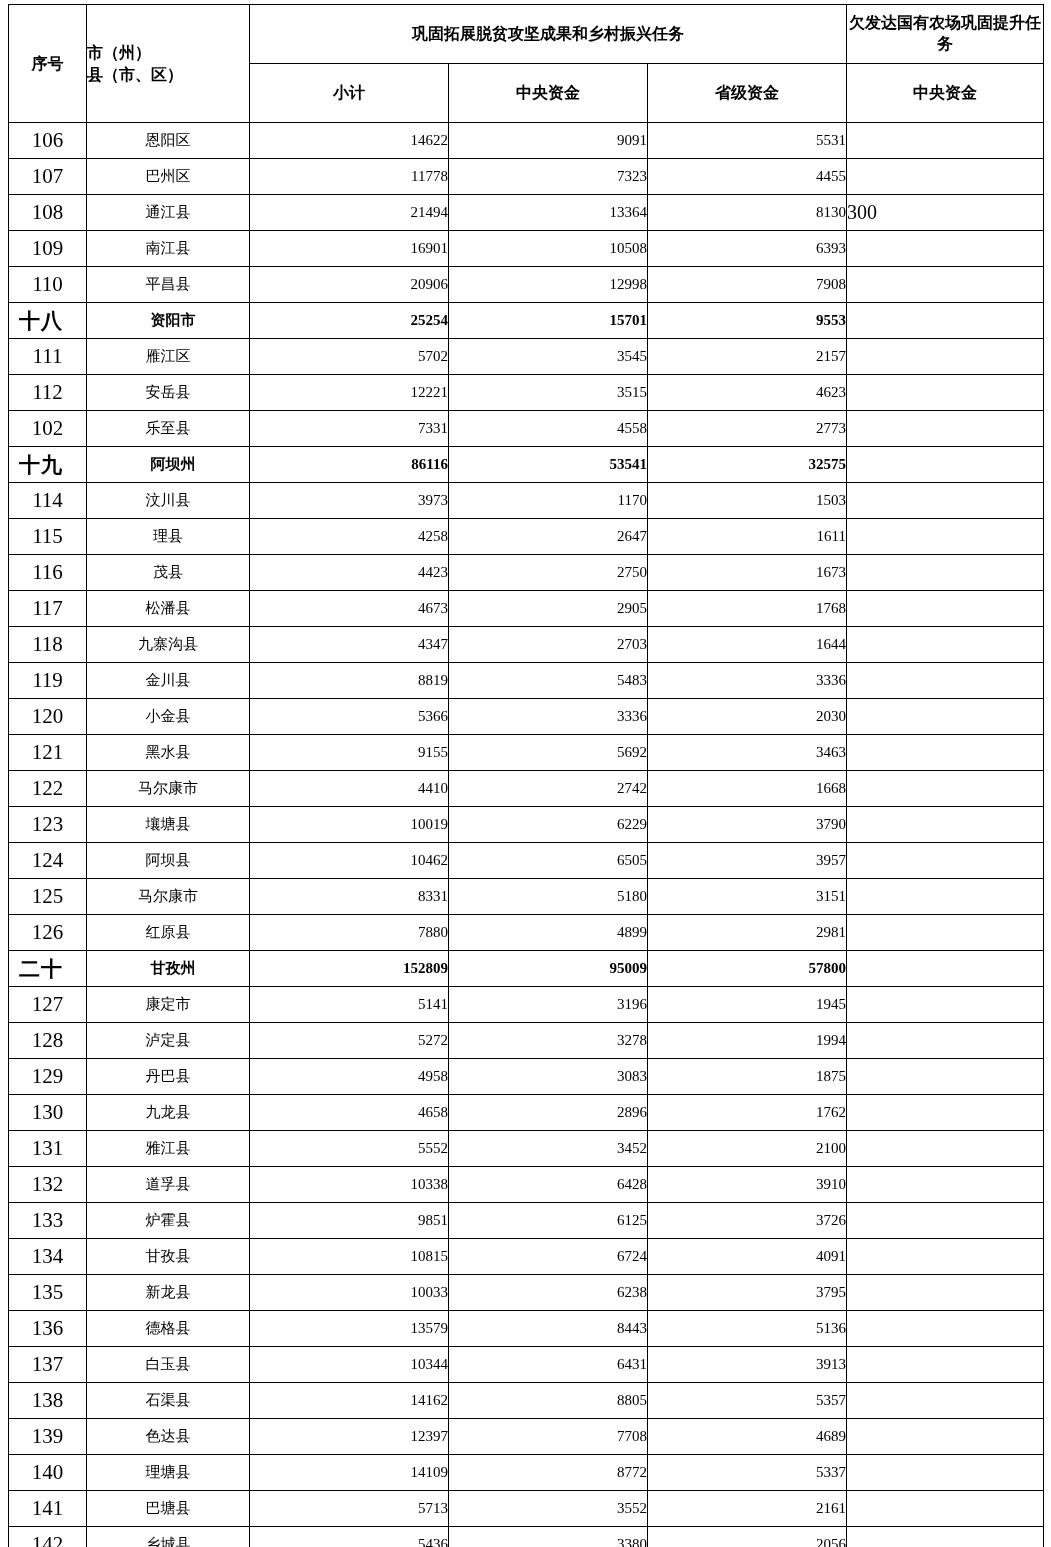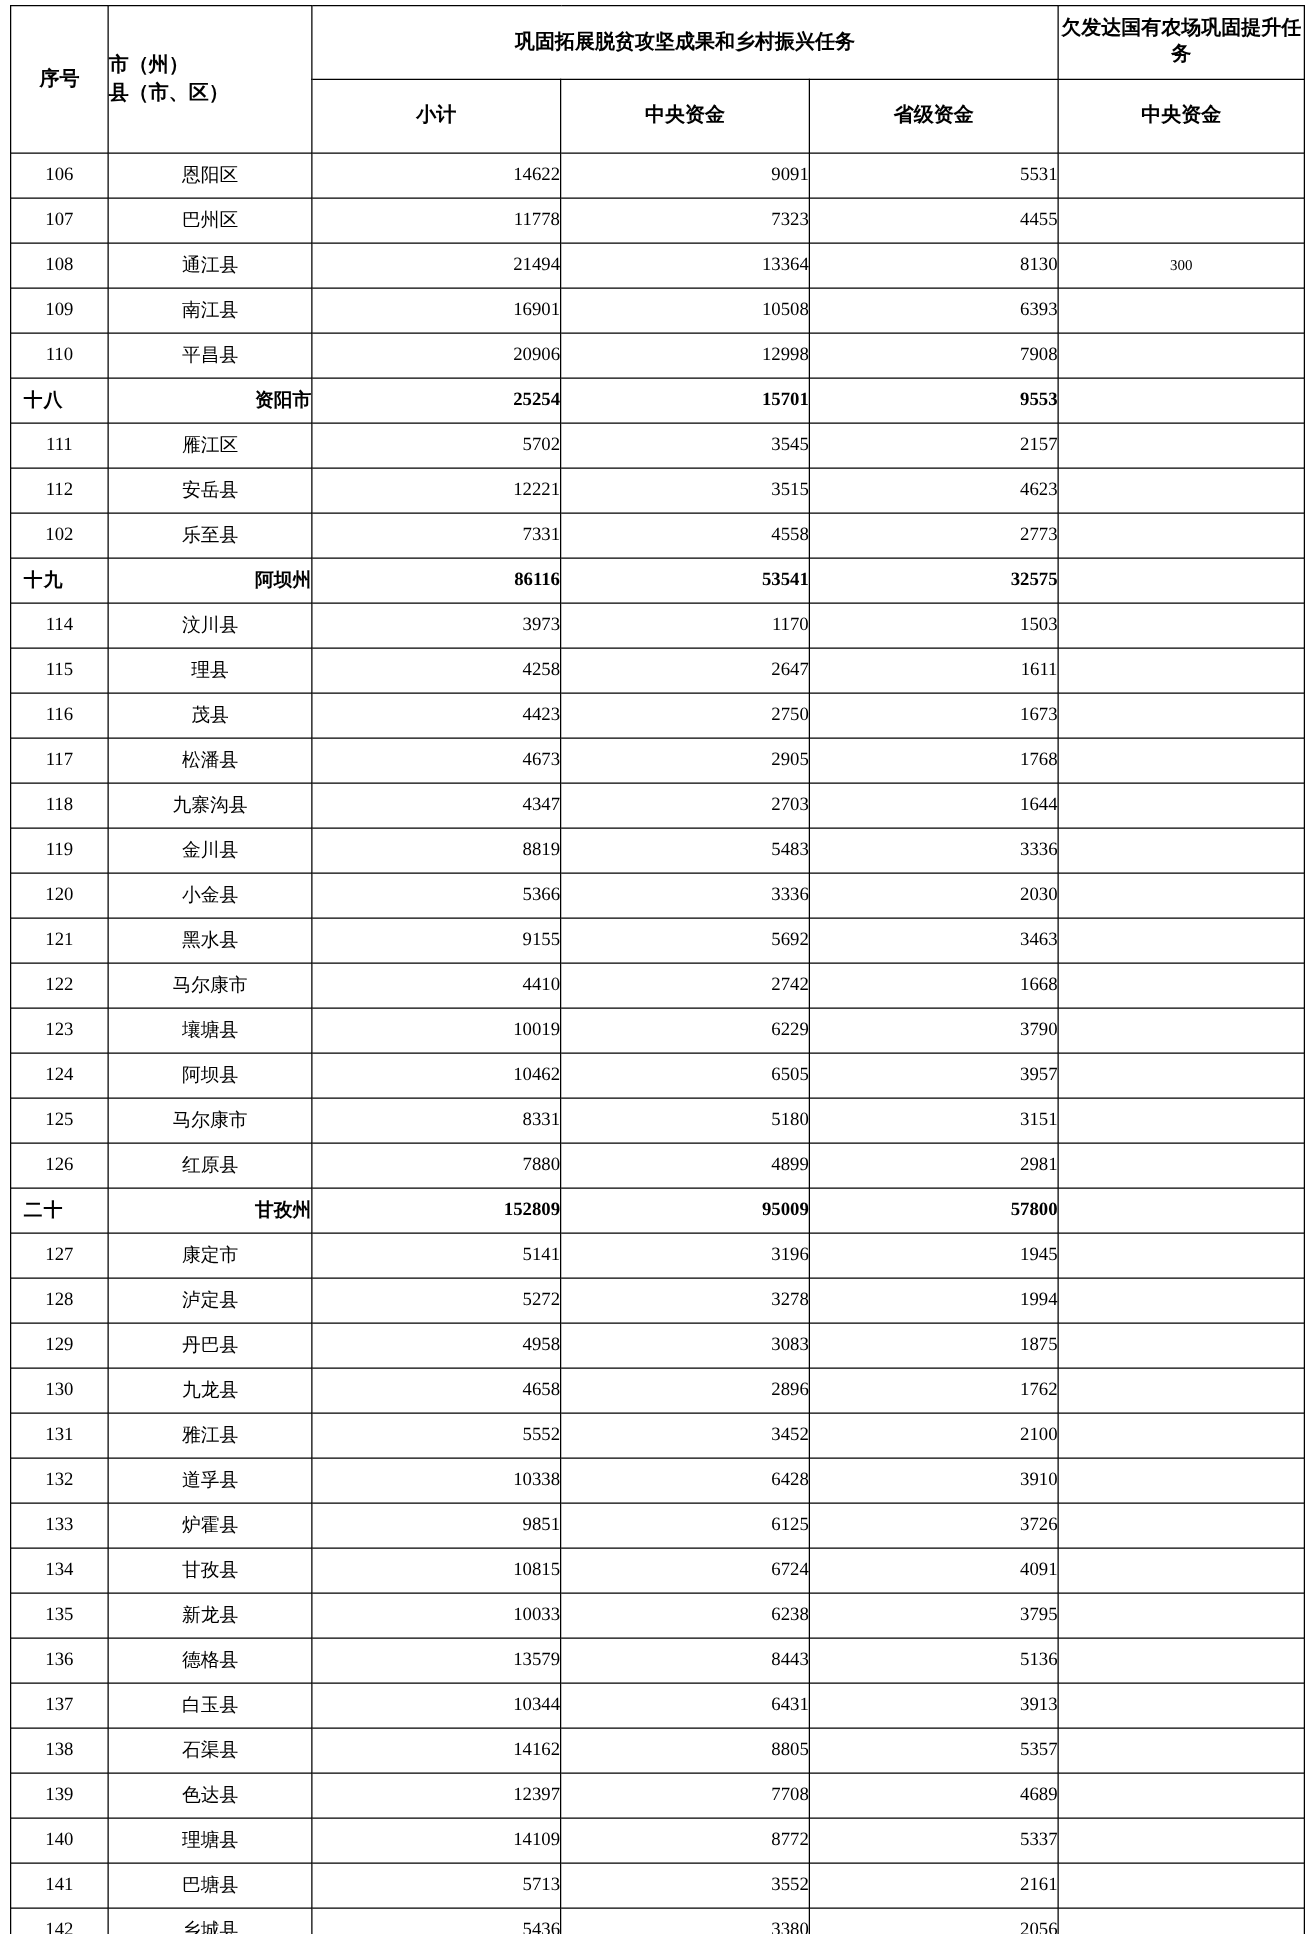--- a/index.html
+++ b/index.html
@@ -59,51 +59,50 @@
   th.head-farm-group {
     height: 58px;
     padding: 0 6px;
     line-height: 1.3;
     margin-top: 45px;
   }
 
   tbody tr { height: 36px; }
   td.seq {
     text-align: center;
-    font-size: 15px;
+    font-size: 21px;
   }
   td.name {
     text-align: center;
     padding-right: 20px;
     font-size: 15px;
   }
   td.num {
     text-align: right;
     padding-right: 16px;
     font-size: 15px;
   }
 
   tr.group td.seq {
     text-align: left;
     padding-left: 10px;
     font-weight: bold;
     letter-spacing: 1px;
     margin-left: 13px;
   }
   tr.group td.name {
-    text-align: right;
+    text-align: center;
     padding-left: 10px;
     font-weight: bold;
   }
   tr.group td.num {
     font-weight: bold;
   }
   td.farm {
-    text-align: center;
-    font-size: 12px;
+    font-size: 20px;
   }
   tr.group td.farm {
     font-weight: bold;
   }
 </style>
 </head>
 <body>
 
 <div id="sheet">
   <table class="fund-table">

